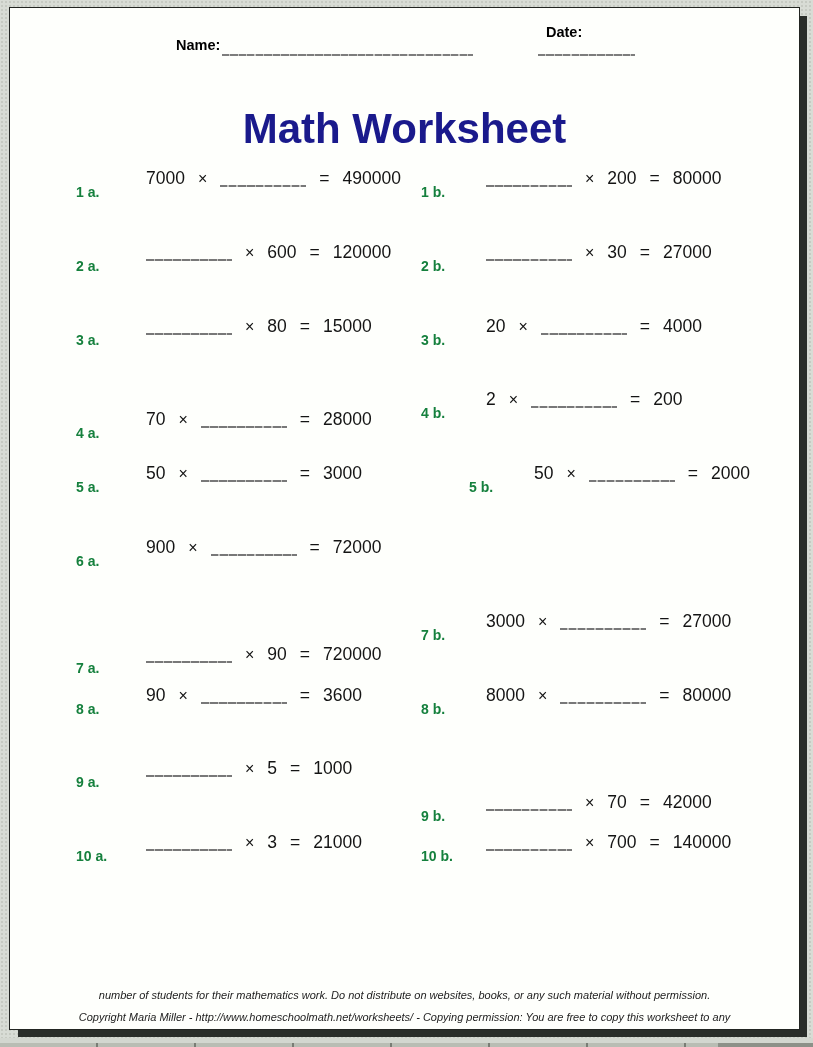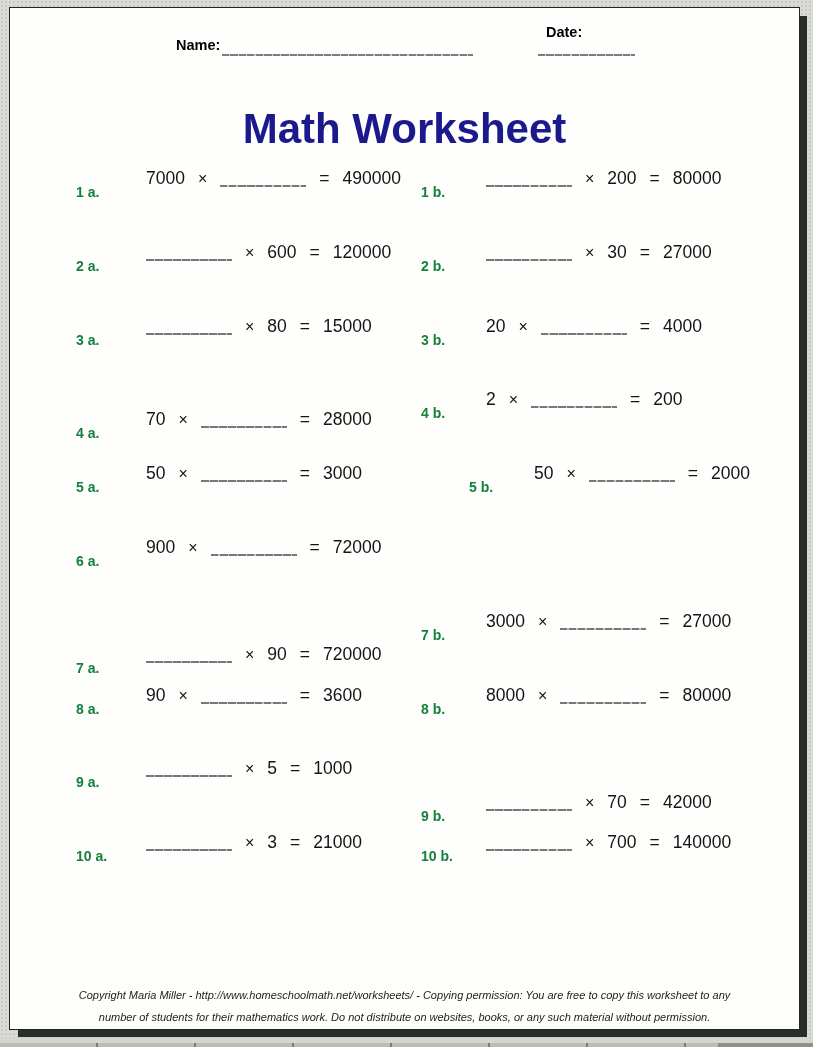--- a/index.html
+++ b/index.html
@@ -173,19 +173,19 @@
           <span class="prob-label">9 b.</span>
           <span class="eq"><span class="blank"></span><span class="tok times">×</span><span class="tok">70</span><span class="tok">=</span><span class="tok">42000</span></span>
         </div>
         <div class="prob col-b" style="top: 664.2px;">
           <span class="prob-label">10 b.</span>
           <span class="eq"><span class="blank"></span><span class="tok times">×</span><span class="tok">700</span><span class="tok">=</span><span class="tok">140000</span></span>
         </div>
       </div>
 
     <div class="footer">
+      <div>number of students for their mathematics work. Do not distribute on websites, books, or any such material without permission.</div>
       <div>Copyright Maria Miller - http://www.homeschoolmath.net/worksheets/ - Copying permission: You are free to copy this worksheet to any</div>
-      <div>number of students for their mathematics work. Do not distribute on websites, books, or any such material without permission.</div>
     </div>
 
   </div>
   <div class="bottom-strip"></div>
 </div>
 
 </body></html>

